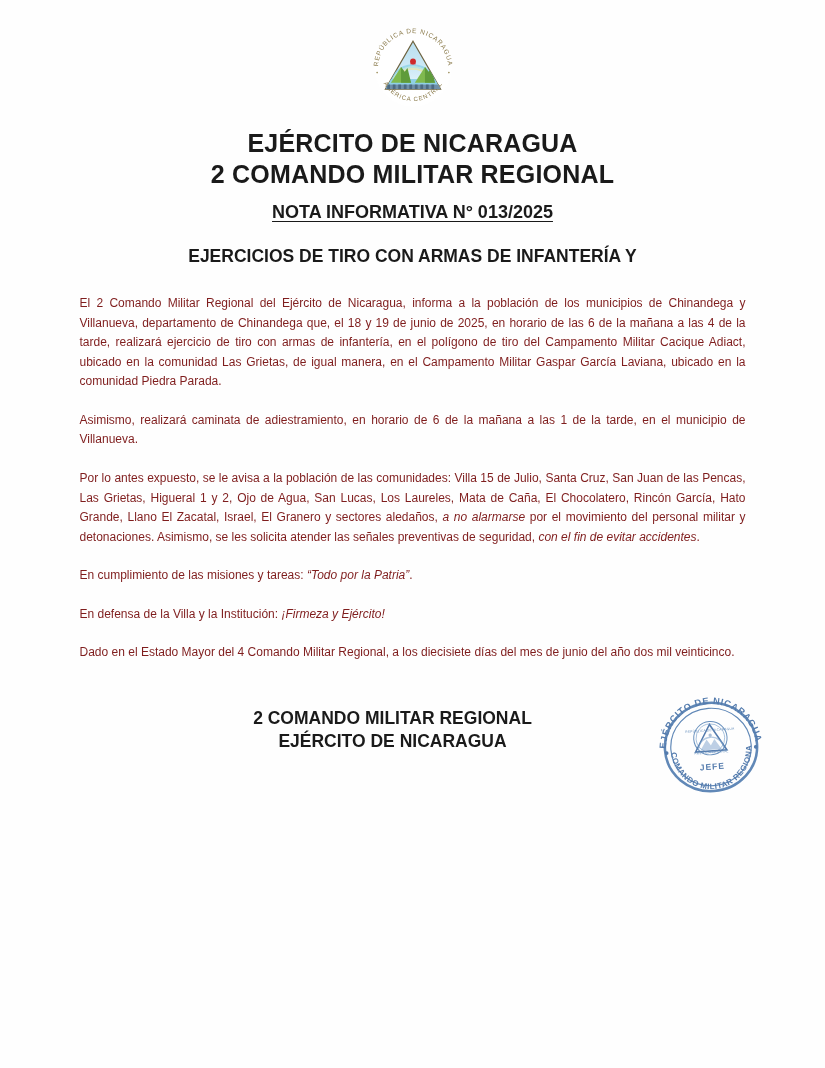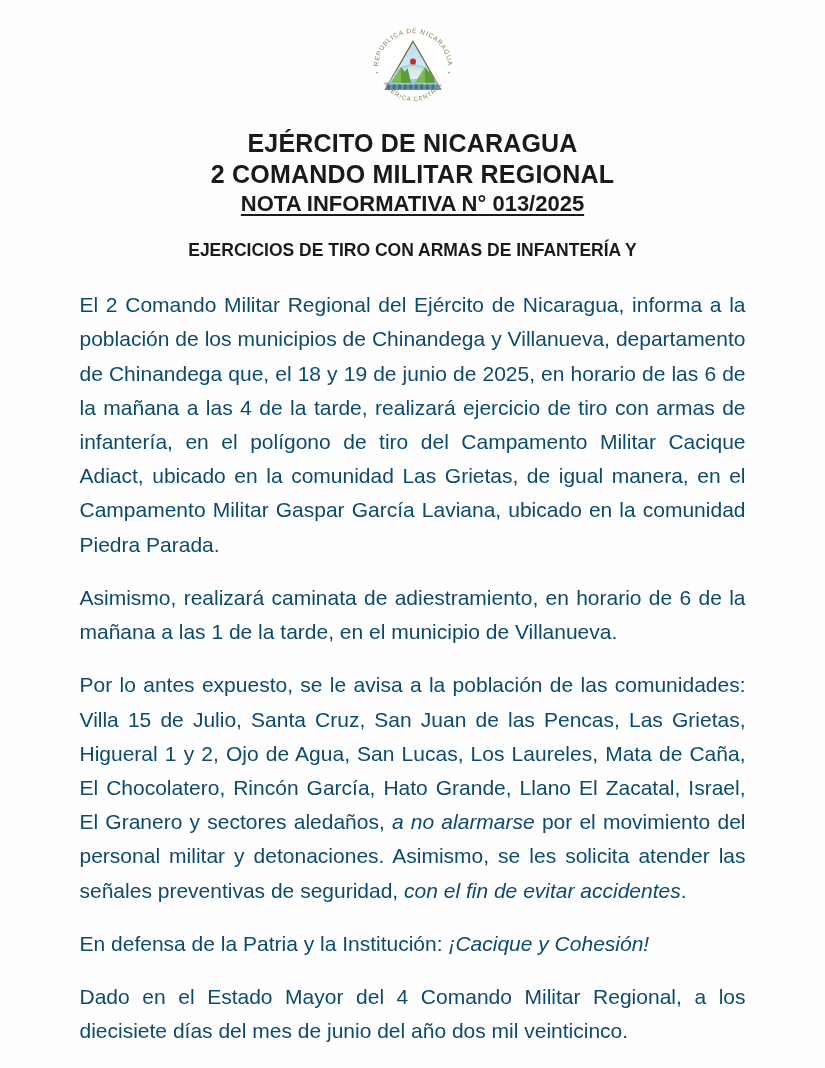--- a/index.html
+++ b/index.html
@@ -51,47 +51,48 @@
     color: #1a1a1a;
   }
   .title-sub {
     font-size: 25px;
     font-weight: bold;
     letter-spacing: 0.2px;
     line-height: 1.25;
     color: #1a1a1a;
   }
   .nota {
-    font-size: 22px;
+    margin-top: 11px;
+    font-size: 18px;
     font-weight: bold;
     text-decoration: underline;
     text-underline-offset: 3px;
     color: #1a1a1a;
   }
   .subject {
     margin-top: 22px;
     font-size: 17.5px;
     font-weight: bold;
     line-height: 1.35;
     color: #1a1a1a;
   }
 
   
   .body-block {
     margin: 0 auto;
     width: 666px;
     padding-top: 26px;
   }
   .para {
-    font-size: 21px;
+    font-size: 12px;
     line-height: 1.63;
     text-align: justify;
     text-justify: inter-word;
     margin: 0 0 19px 0;
-    color: #0c4a6e;
+    color: #7f1d1d;
   }
   .para.closing { text-align: left; }
   .para.dado { text-align: justify; margin-bottom: 0; }
   .bi { font-weight: normal; font-style: italic; }
 
   
   .sig-area {
     position: relative;
     margin-top: 44px;
     height: 120px;
@@ -189,22 +190,23 @@
   </div>
 
   <div class="body-block">
 
     <p class="para">El 2 Comando Militar Regional del Ejército de Nicaragua, informa a la población de los municipios de Chinandega y Villanueva, departamento de Chinandega que, el 18 y 19 de junio de 2025, en horario de las 6 de la mañana a las 4 de la tarde, realizará ejercicio de tiro con armas de infantería, en el polígono de tiro del Campamento Militar Cacique Adiact, ubicado en la comunidad Las Grietas, de igual manera, en el Campamento Militar Gaspar García Laviana, ubicado en la comunidad Piedra Parada.</p>
 
     <p class="para">Asimismo, realizará caminata de adiestramiento, en horario de 6 de la mañana a las 1 de la tarde, en el municipio de Villanueva.</p>
 
     <p class="para"><span>Por lo antes expuesto, se le avisa a la población de las comunidades: Villa 15 de Julio, Santa Cruz, San Juan de las Pencas, Las Grietas, Higueral 1 y 2, Ojo de Agua, San Lucas, Los Laureles, Mata de Caña, El Chocolatero, Rincón García, Hato Grande, Llano El Zacatal, Israel, El Granero y sectores aledaños,</span> <span class="bi">a no alarmarse</span> <span>por el movimiento del personal militar y detonaciones. Asimismo, se les solicita atender las señales preventivas de seguridad,</span> <span class="bi">con el fin de evitar accidentes</span><span>.</span></p>
 
-
-    <p class="para closing"><span>En defensa de la Patria y la Institución:</span> <span class="bi">¡Cacique y Cohesión!</span></p>
+    <p class="para closing"><span>En cumplimiento de las misiones y tareas:</span> <span class="bi">“Todo por la Patria”</span><span>.</span></p>
+
+    <p class="para closing"><span>En defensa de la Villa y la Institución:</span> <span class="bi">¡Firmeza y Ejército!</span></p>
 
     <p class="para dado">Dado en el Estado Mayor del 4 Comando Militar Regional, a los diecisiete días del mes de junio del año dos mil veinticinco.</p>
 
     <div class="sig-area">
       <div class="sig-text">
         <div>2 COMANDO MILITAR REGIONAL</div>
         <div>EJÉRCITO DE NICARAGUA</div>
       </div>
 
       <div class="seal">

